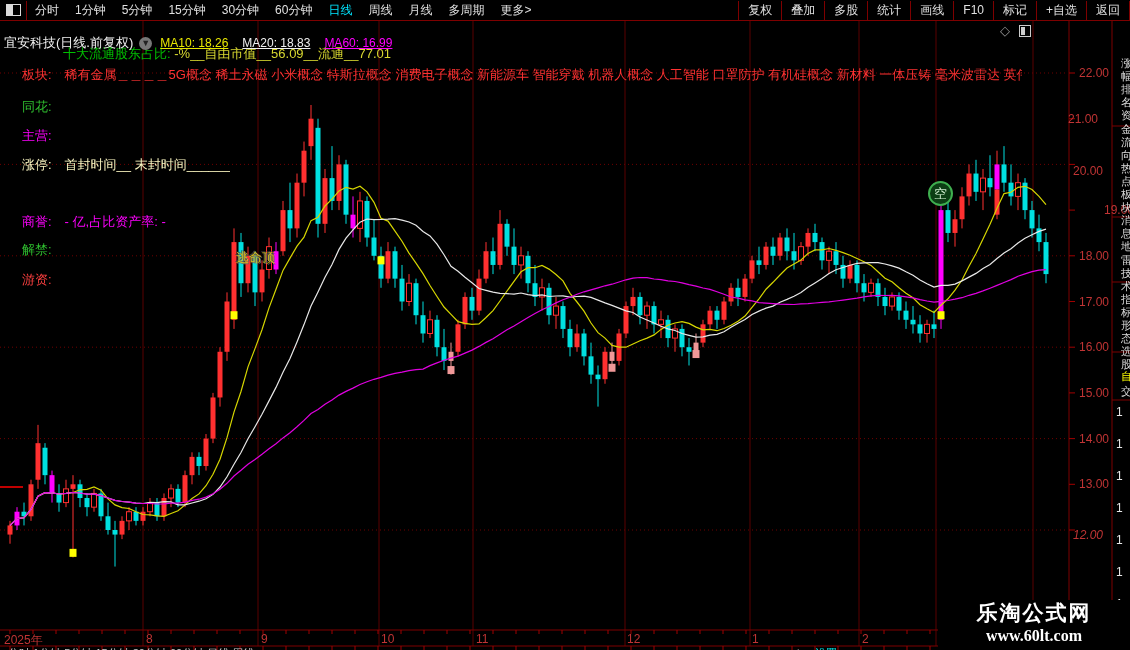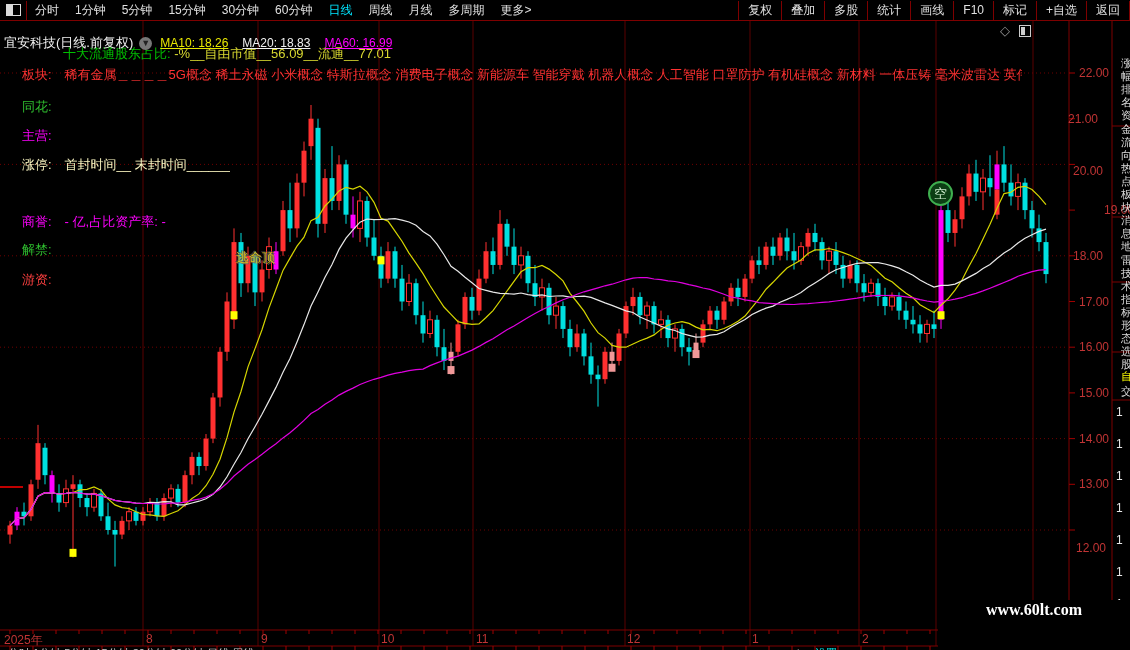--- a/index.html
+++ b/index.html
@@ -555,27 +555,27 @@
   </div>
 
 <div id="escape-label" class="abs">逃命顶</div>
 <div id="short-badge" class="abs">空</div>
 
 <div id="price-labels">
     <div class="pricelab" style="left: 1073px; top: 66px; width: 36px; text-align: right;">22.00</div>
     <div class="pricelab" style="left: 1062px; top: 111.7px; width: 36px; text-align: right;">21.00</div>
     <div class="pricelab" style="left: 1073px; top: 164px; width: 36px; text-align: left;">20.00</div>
     <div class="pricelab" style="left: 1073px; top: 203.1px; width: 36px; text-align: right; margin-left: 25px;">19.00</div>
-    <div class="pricelab" style="left: 1073px; top: 248.8px; width: 36px; text-align: left;">18.00</div>
+    <div class="pricelab" style="left: 1073px; top: 248.8px; width: 36px; text-align: right;">18.00</div>
     <div class="pricelab" style="left: 1073px; top: 294.5px; width: 36px; text-align: right;">17.00</div>
     <div class="pricelab" style="left: 1073px; top: 340.2px; width: 36px; text-align: right;">16.00</div>
     <div class="pricelab" style="left: 1073px; top: 385.9px; width: 36px; text-align: right;">15.00</div>
     <div class="pricelab" style="left: 1073px; top: 431.6px; width: 36px; text-align: right;">14.00</div>
     <div class="pricelab" style="left: 1073px; top: 477.3px; width: 36px; text-align: right;">13.00</div>
-    <div class="pricelab" style="left: 1073px; top: 541px; width: 36px; text-align: center;">12.00</div>
+    <div class="pricelab" style="left: 1073px; top: 528px; width: 36px; text-align: left; font-style: italic;">12.00</div>
   </div>
 <div id="month-labels">
     <div class="monthlab" style="left: 4px;">2025年</div>
     <div class="monthlab" style="left: 146px;">8</div>
     <div class="monthlab" style="left: 261px;">9</div>
     <div class="monthlab" style="left: 381px;">10</div>
     <div class="monthlab" style="left: 476px;">11</div>
     <div class="monthlab" style="left: 627px;">12</div>
     <div class="monthlab" style="left: 752px;">1</div>
     <div class="monthlab" style="left: 862px;">2</div>
@@ -619,14 +619,15 @@
     <div class="stripnum" style="top: 629px;">1</div>
   </div>
 
 <div id="bottom-partials">
     <div class="bottom-partial" style="left: 8px; color: rgb(204, 204, 204);">分时 1分钟 5分钟 15分钟 30分钟 60分钟 日线 周线</div>
     <div class="bottom-partial" style="left: 795px; color: rgb(255, 255, 255);">+</div>
     <div class="bottom-partial" style="left: 815px; color: rgb(0, 229, 229);">设置</div>
   </div>
 
 <div id="watermark" class="abs">
+  <div id="wm-line1">乐淘公式网</div>
   <div id="wm-line2">www.60lt.com</div>
 </div>
 
 </body></html>

